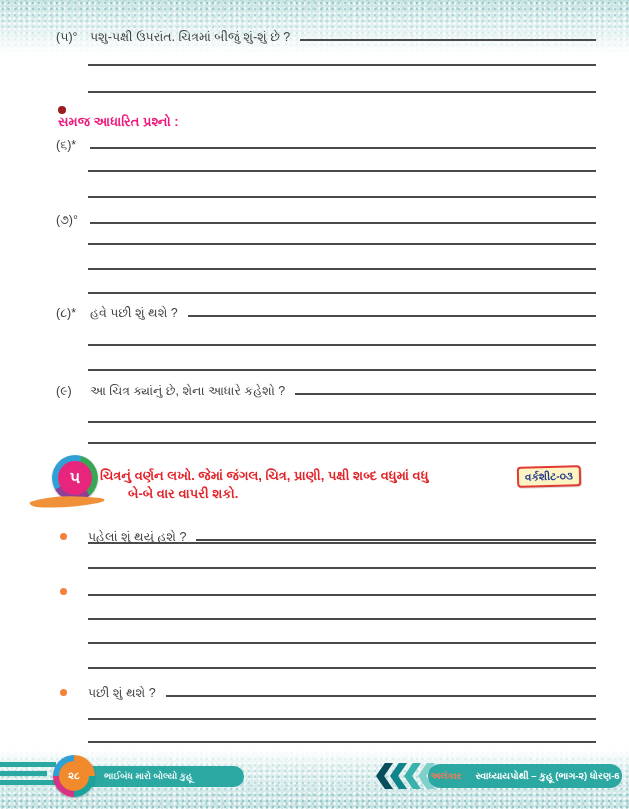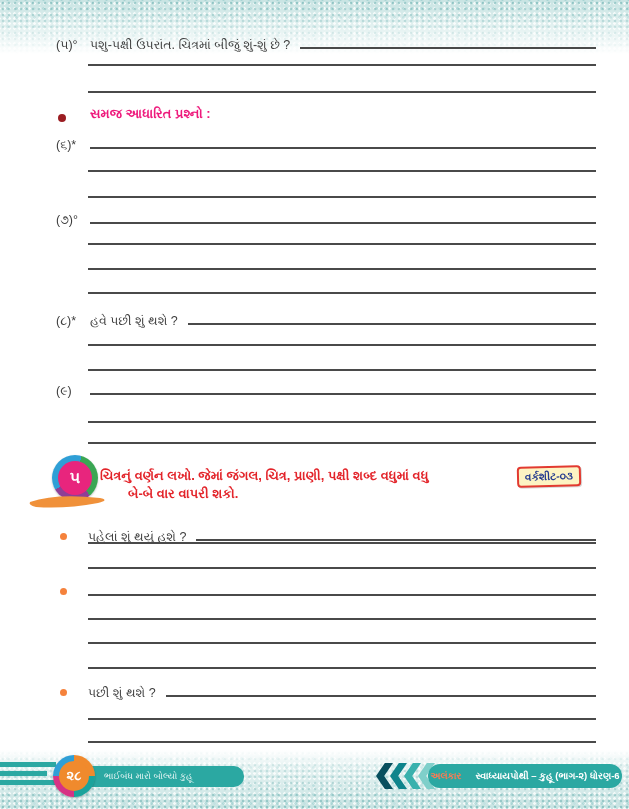--- a/index.html
+++ b/index.html
@@ -23,28 +23,28 @@
   .band-top{top:0;height:54px;}
   .band-top::after{content:'';position:absolute;inset:0;
     background:linear-gradient(to bottom, rgba(255,255,255,0) 0%, rgba(255,255,255,0.55) 55%, #fff 100%);}
   .band-bottom{top:750px;height:59px;}
   .band-bottom::after{content:'';position:absolute;inset:0;
     background:linear-gradient(to top, rgba(255,255,255,0) 0%, rgba(255,255,255,0.5) 70%, #fff 100%);}
 
   
   .q-row{position:absolute;left:56px;right:33px;display:flex;align-items:flex-end;font-size:12.5px;}
   .q-num{flex:0 0 34px;white-space:nowrap;}
-  .q-text{white-space:nowrap;padding-right:10px;margin-top:8px;}
+  .q-text{white-space:nowrap;padding-right:10px;}
   .q-line{flex:1;border-bottom:2px solid #4a4a4a;margin-bottom:4px;min-width:20px;}
 
   
   .ans-line{position:absolute;left:88px;right:33px;border-top:2px solid #4a4a4a;height:0;}
 
   
-  .heading-row{position:absolute;left:58px;top:106px;display:flex;align-items:flex-end;}
+  .heading-row{position:absolute;left:58px;top:106px;display:flex;align-items:flex-start;flex-direction:column;}
   .dot-maroon{width:8px;height:8px;border-radius:50%;background:#9b1d22;margin-right:24px;}
   .heading-text{color:#ee1a7c;font-weight:bold;font-size:13px;}
 
   
   .b-row{position:absolute;left:60px;right:33px;display:flex;align-items:flex-end;font-size:12.5px;}
   .b-dot{flex:0 0 7px;width:7px;height:7px;border-radius:50%;background:#f5823c;margin:0 21px 5px 0;}
   .b-text{white-space:nowrap;padding-right:10px;}
 
   
   .act-circle{position:absolute;left:52px;top:455px;width:46px;height:46px;border-radius:50%;
@@ -59,23 +59,23 @@
   .ws-badge{position:absolute;left:517px;top:466px;padding:2px 6px;background:#fdf4c3;
     border:2px solid #e23a30;border-radius:4px;color:#233a8f;font-weight:bold;font-size:10.5px;
     transform:rotate(-1.5deg);box-shadow:1px 1px 0 rgba(0,0,0,0.15);white-space:nowrap;}
 
   
   .stripe{position:absolute;left:0;height:5px;background:#2ba8a2;}
   .pg-circle{position:absolute;left:53px;top:755px;width:42px;height:42px;border-radius:50%;
     background:conic-gradient(from -90deg,#2f9fd6 0 25%,#f08a2d 25% 50%,#1ba39c 50% 75%,#d63384 75% 100%);
     display:flex;align-items:center;justify-content:center;box-shadow:0 1px 2px rgba(0,0,0,0.25);}
   .pg-circle-inner{width:30px;height:30px;border-radius:50%;background:#f08a2d;color:#fff;
-    font-weight:bold;font-size:13px;display:flex;align-items:center;justify-content:center;}
+    font-weight:bold;font-size:10px;display:flex;align-items:center;justify-content:center;}
   .footer-pill-left{position:absolute;left:70px;top:766px;width:174px;height:21px;background:#2ba8a2;
-    border-radius:10px;display:flex;align-items:center;color:#e9f7f6;font-size:9px;font-weight:normal;
+    border-radius:10px;display:flex;align-items:center;color:#e9f7f6;font-size:9px;font-weight:bold;
     padding-left:34px;box-sizing:border-box;white-space:nowrap;}
   .chev{position:absolute;top:763px;width:17px;height:26px;
     clip-path:polygon(100% 0,52% 0,0 50%,52% 100%,100% 100%,48% 50%);}
   .footer-pill-right{position:absolute;left:428px;top:764px;width:194px;height:24px;background:#2ba8a2;
     border-radius:12px;display:flex;align-items:center;justify-content:center;font-size:9.5px;font-weight:bold;
     white-space:nowrap;color:#fff;}
   .series-hl{color:#ff7a52;margin-right:14px;}
 </style>
 </head>
 <body>
@@ -114,20 +114,21 @@
 <div class="q-row" style="top:306px">
   <span class="q-num">(૮)*</span>
   <span class="q-text">હવે પછી શું થશે ?</span>
   <span class="q-line"></span>
 </div>
 <div class="ans-line" style="top:344px"></div>
 <div class="ans-line" style="top:369px"></div>
 
 <div class="q-row" style="top:384px">
   <span class="q-num">(૯)</span>
+  <span class="q-text">આ ચિત્ર ક્યાંનું છે, શેના આધારે કહેશો ?</span>
   <span class="q-line"></span>
 </div>
 <div class="ans-line" style="top:421px"></div>
 <div class="ans-line" style="top:442px"></div>
 
 <div class="act-circle">
   <div class="act-circle-inner">૫</div>
 </div>
 <svg class="act-swoosh" width="84" height="20" viewBox="0 0 84 20">
   <path d="M2 11 Q 28 2 72 7 Q 82 9 70 12 Q 38 18 8 16 Q 0 14 2 11 Z" fill="#f0913a"></path>

